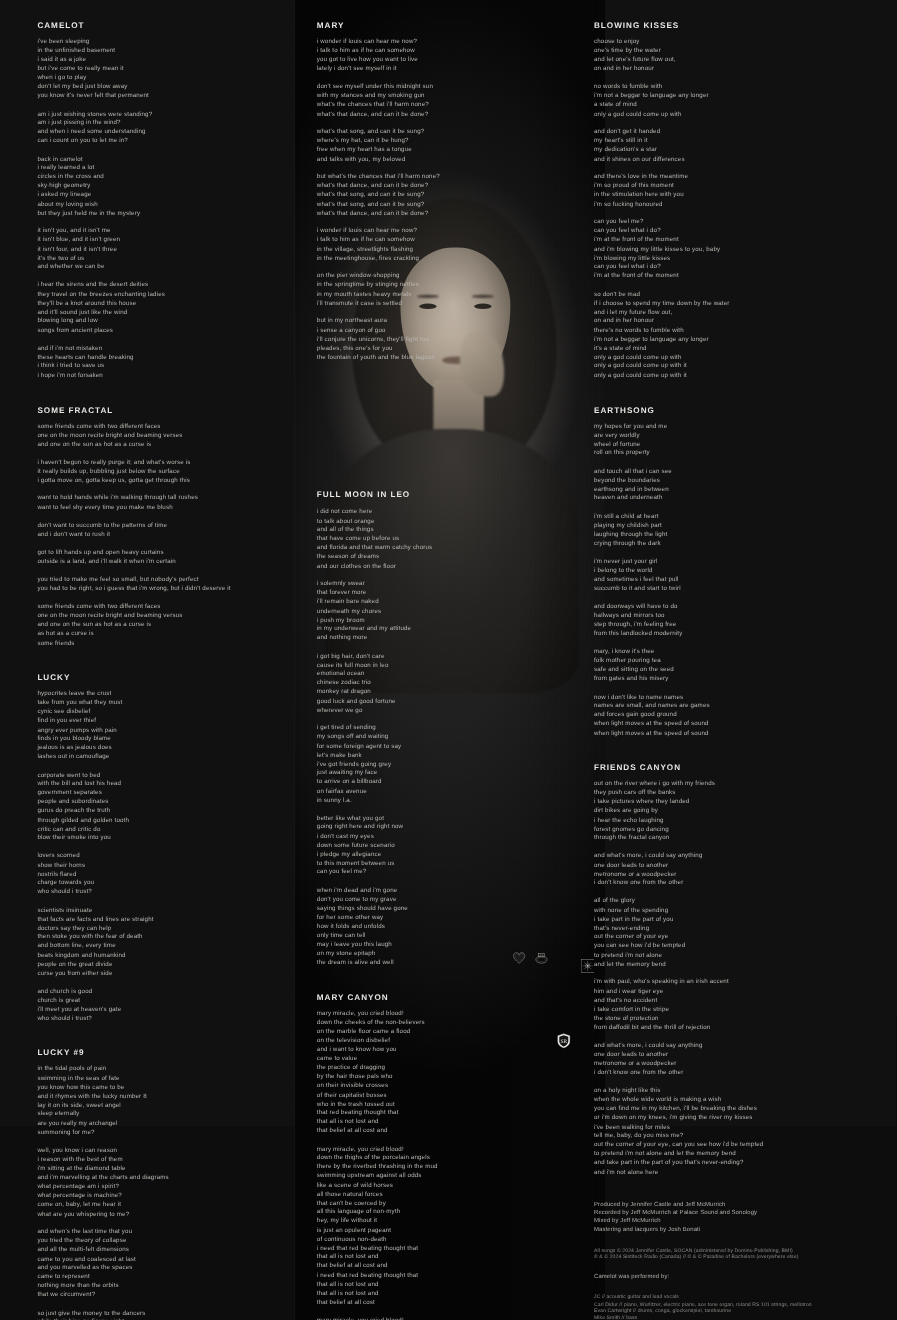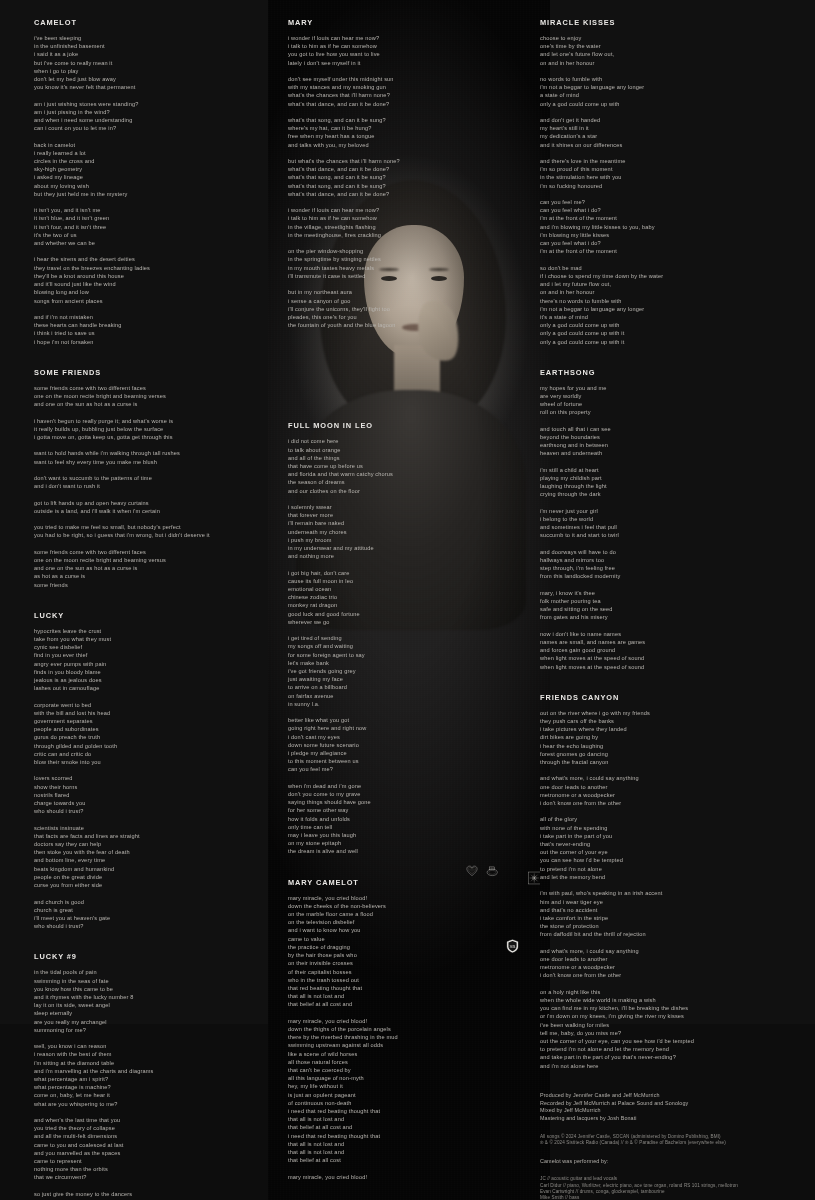--- a/index.html
+++ b/index.html
@@ -232,21 +232,21 @@
 and it'll sound just like the wind
 blowing long and low
 songs from ancient places
 
 and if i'm not mistaken
 these hearts can handle breaking
 i think i tried to save us
 i hope i'm not forsaken</p>
     </div>
     <div class="song">
-      <h2 class="song-title">SOME FRIENDS</h2>
+      <h2 class="song-title">SOME FRACTAL</h2>
       <p class="lyrics">some friends come with two different faces
 one on the moon recite bright and beaming verses
 and one on the sun as hot as a curse is
 
 i haven't begun to really purge it; and what's worse is
 it really builds up, bubbling just below the surface
 i gotta move on, gotta keep us, gotta get through this
 
 want to hold hands while i'm walking through tall rushes
 want to feel shy every time you make me blush
@@ -403,21 +403,21 @@
 in the springtime by stinging nettles
 in my mouth tastes heavy metals
 i'll transmute it case is settled
 
 but in my northeast aura
 i sense a canyon of goo
 i'll conjure the unicorns, they'll fight too
 pleades, this one's for you
 the fountain of youth and the blue lagoon</p>
     </div>
-    <div class="song" style="margin-top:92px">
+    <div class="song" style="margin-top:116px">
       <h2 class="song-title">FULL MOON IN LEO</h2>
       <p class="lyrics">i did not come here
 to talk about orange
 and all of the things
 that have come up before us
 and florida and that warm catchy chorus
 the season of dreams
 and our clothes on the floor
 
 i solemnly swear
@@ -458,21 +458,21 @@
 don't you come to my grave
 saying things should have gone
 for her some other way
 how it folds and unfolds
 only time can tell
 may i leave you this laugh
 on my stone epitaph
 the dream is alive and well</p>
     </div>
     <div class="song">
-      <h2 class="song-title">MARY CAMELOT</h2>
+      <h2 class="song-title">MARY CANYON</h2>
       <p class="lyrics">mary miracle, you cried blood!
 down the cheeks of the non-believers
 on the marble floor came a flood
 on the television disbelief
 and i want to know how you
 came to value
 the practice of dragging
 by the hair those pals who
 on their invisible crosses
 of their capitalist bosses
@@ -499,21 +499,21 @@
 that all is not lost and
 that all is not lost and
 that belief at all cost
 
 mary miracle, you cried blood!</p>
     </div>
   </div>
 
   <div class="col col-right">
     <div class="song">
-      <h2 class="song-title">MIRACLE KISSES</h2>
+      <h2 class="song-title">BLOWING KISSES</h2>
       <p class="lyrics">choose to enjoy
 one's time by the water
 and let one's future flow out,
 on and in her honour
 
 no words to fumble with
 i'm not a beggar to language any longer
 a state of mind
 only a god could come up with
 

